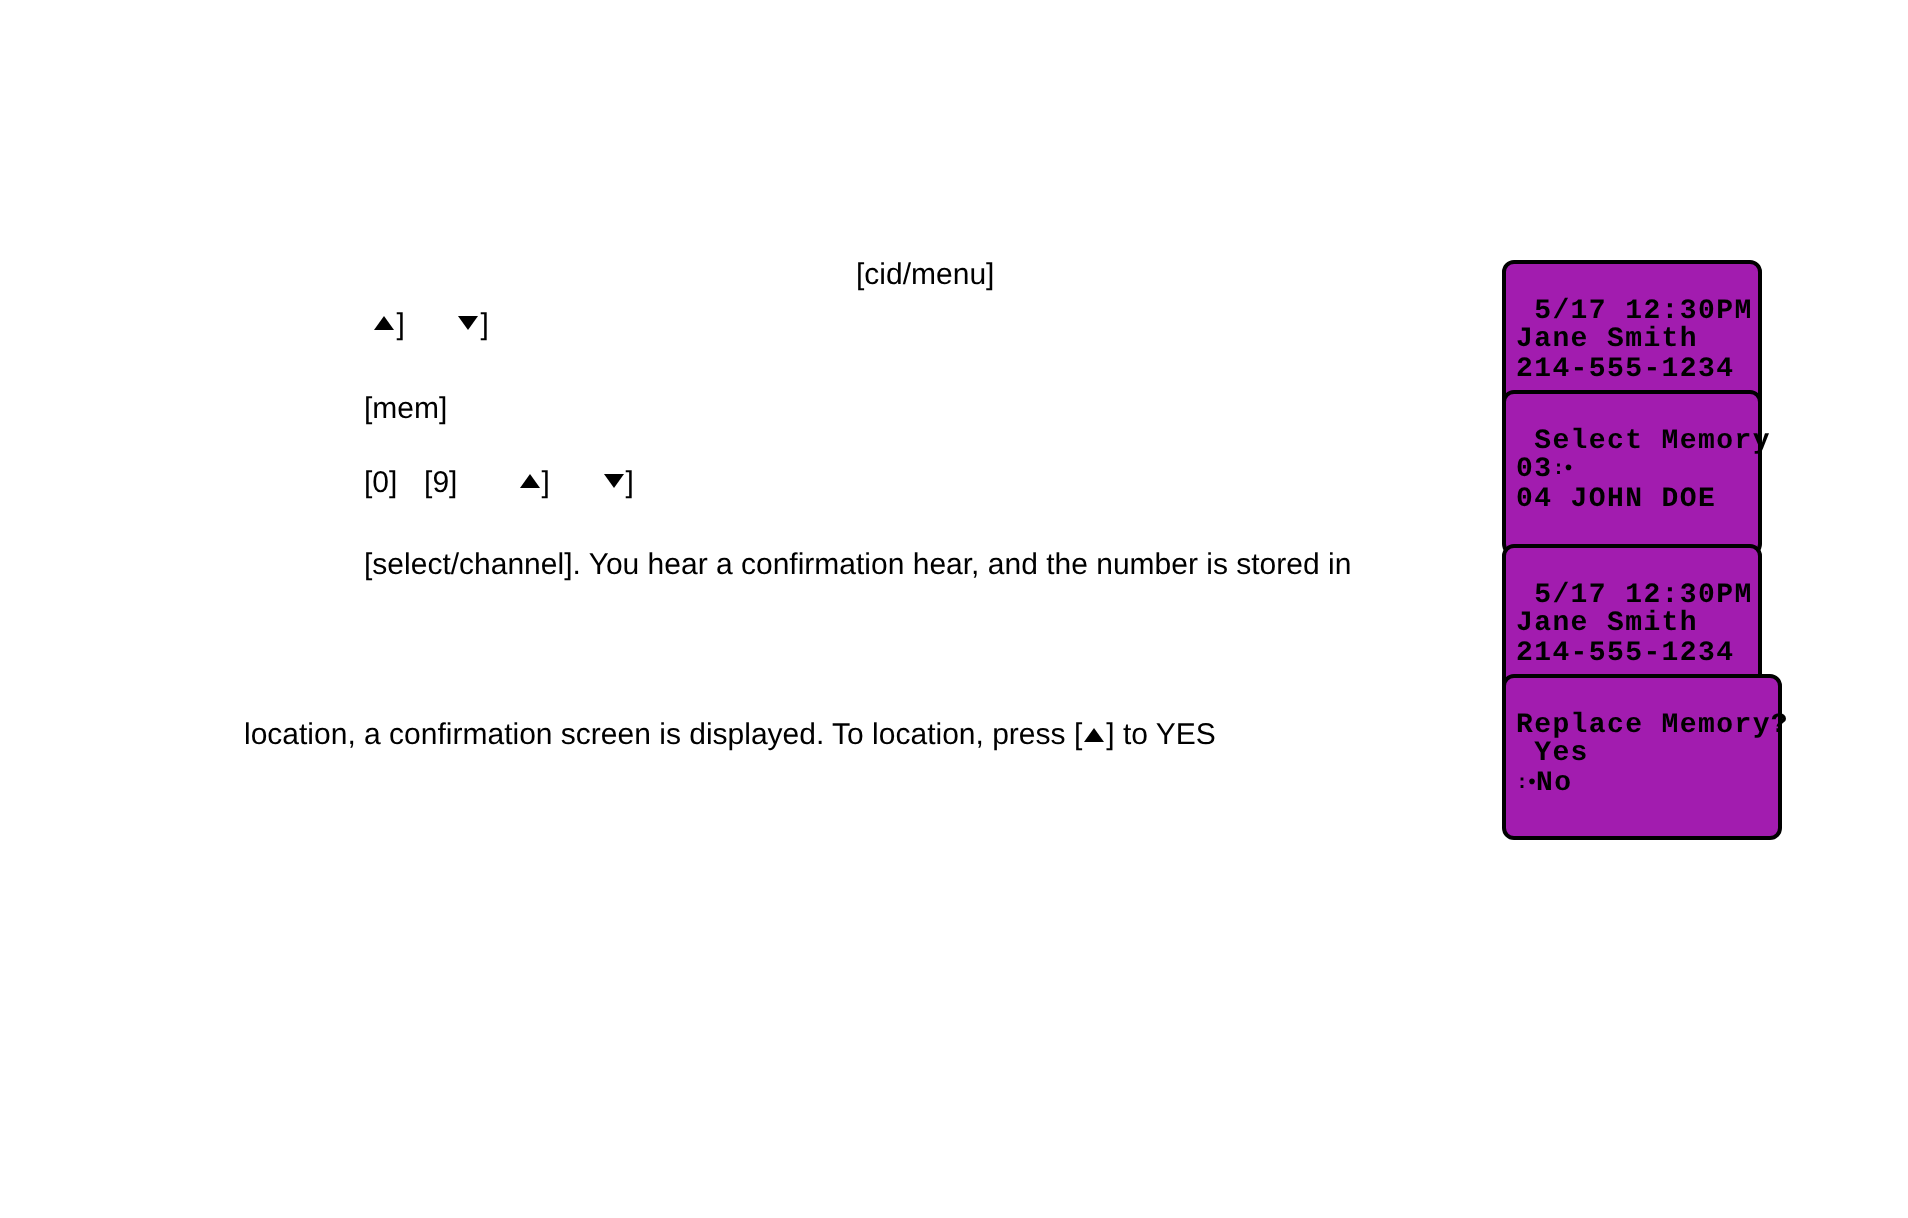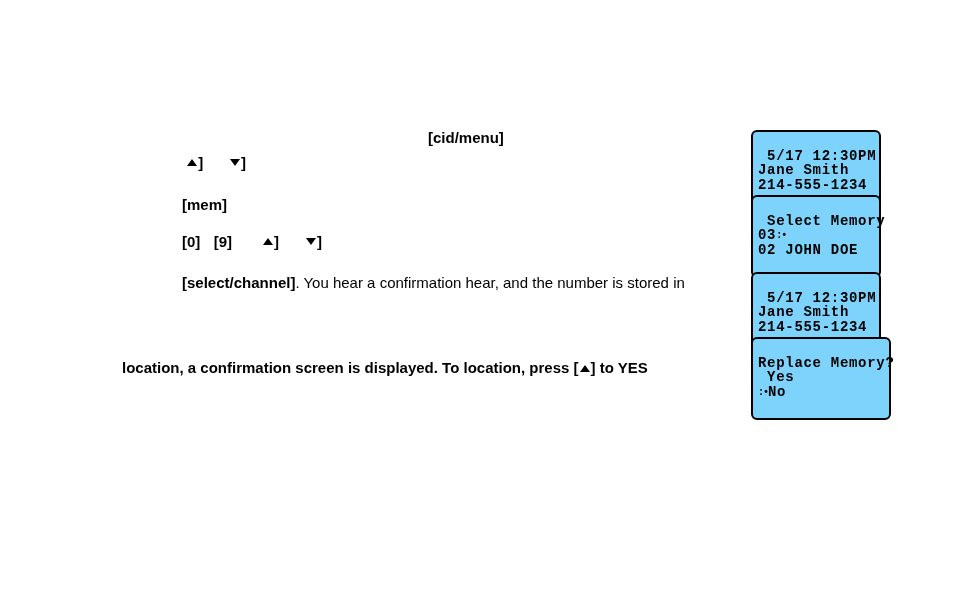--- a/index.html
+++ b/index.html
@@ -10,21 +10,21 @@
     font-family: "Helvetica Neue", Helvetica, Arial, sans-serif;
     font-size: 15px;
     color: #000;
     background: #fff;
   }
   .page {
     position: relative;
     width: 954px;
     height: 609px;
   }
-  .bold { font-weight: bold; }
+  .bold { font-weight: normal; }
   .step {
     position: absolute;
     left: 122px;
     width: 610px;
     line-height: 1.35;
   }
   .tri-up, .tri-down {
     display: inline-block;
     vertical-align: 1px;
   }
@@ -33,21 +33,21 @@
     position: absolute;
     border: 2px solid #000;
     border-radius: 6px;
     padding: 2px 5px 4px 5px;
     font-family: "Courier New", Courier, monospace;
     font-size: 14px;
     font-weight: bold;
     line-height: 1.05;
     letter-spacing: 0.7px;
     white-space: pre;
-    background: #7dd3fc;
+    background: #a21caf;
   }
   .lcd .ptr {
     display: inline-block;
     font-size: 10px;
     vertical-align: 1px;
     font-weight: bold;
     letter-spacing: -1px;
   }
 </style>
 </head>
@@ -94,21 +94,21 @@
 
   <div class="lcd" style="left:751px; top:130px; width:116px;">
 <span> 5/17 12:30PM</span>
 <span>Jane Smith</span>
 <span>214-555-1234</span>
   </div>
 
   <div class="lcd" style="left:751px; top:195px; width:116px;">
 <span> Select Memory</span>
 <span><span>03</span><span class="ptr">:•</span></span>
-<span>02 JOHN DOE</span>
+<span>04 JOHN DOE</span>
   </div>
 
   <div class="lcd" style="left:751px; top:272px; width:116px;">
 <span> 5/17 12:30PM</span>
 <span>Jane Smith</span>
 <span>214-555-1234</span>
   </div>
 
   <div class="lcd" style="left:751px; top:337px; width:126px;font-family:Liberation Mono, monospace;">
 <span>Replace Memory?</span>

